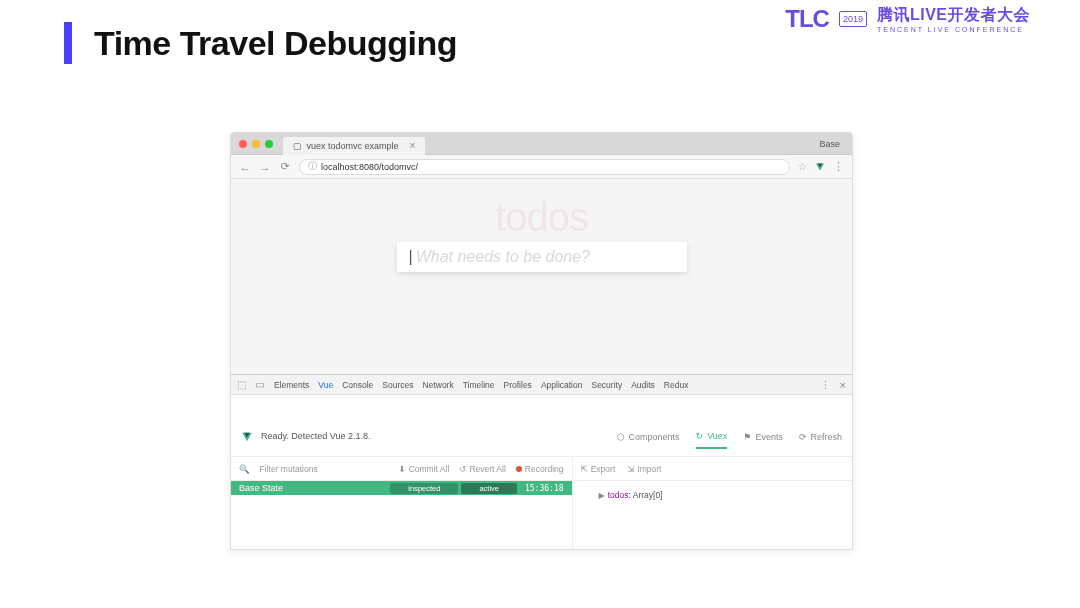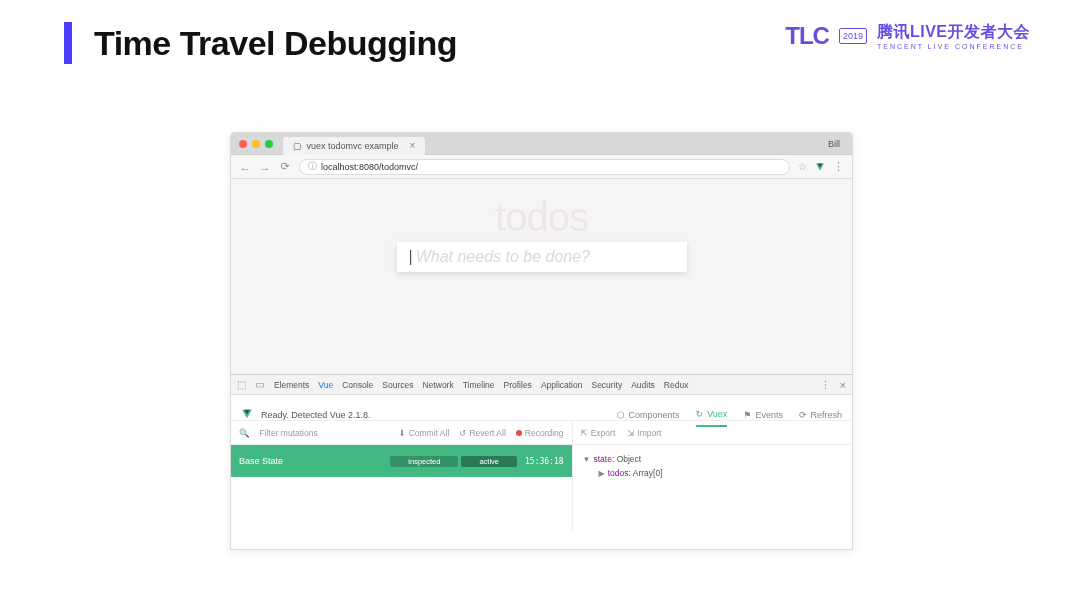--- a/index.html
+++ b/index.html
@@ -2,21 +2,21 @@
 <html><head>
 <meta charset="utf-8">
 <style>
 * { margin: 0; padding: 0; box-sizing: border-box; font-family: -apple-system, BlinkMacSystemFont, "Segoe UI", Helvetica, Arial, sans-serif; }
 body { width: 1080px; height: 608px; background: #fff; position: relative; overflow: hidden; }
 
 
 .slide-header { position: absolute; top: 22px; left: 64px; right: 40px; display: flex; align-items: center; }
 .accent-bar { width: 8px; height: 42px; background: #4a3fff; margin-right: 22px; }
 .slide-title { font-size: 34px; font-weight: 700; color: #111; letter-spacing: -0.5px; }
-.tlc-logo { position: absolute; top: 22px; right: 50px; display: flex; align-items: center; gap: 10px; }
+.tlc-logo { position: absolute; top: 5px; right: 50px; display: flex; align-items: center; gap: 10px; }
 .tlc-text { font-weight: 800; font-size: 24px; color: #6a4de0; letter-spacing: -1px; }
 .tlc-year { font-size: 9px; color: #6a4de0; border: 1px solid #6a4de0; padding: 2px 3px; border-radius: 2px; }
 .tlc-cn { font-size: 16px; font-weight: 700; color: #6a4de0; letter-spacing: 0.5px; }
 .tlc-en { font-size: 7px; color: #6a4de0; letter-spacing: 2px; }
 
 
 .browser { position: absolute; top: 132px; left: 230px; width: 623px; height: 418px; border: 1px solid #ddd; border-radius: 4px 4px 0 0; background: #fff; box-shadow: 0 2px 8px rgba(0,0,0,0.08); overflow: hidden; }
 
 
 .tab-bar { height: 22px; background: #d8d8d8; display: flex; align-items: center; padding: 0 8px; border-bottom: 1px solid #ccc; }
@@ -49,40 +49,40 @@
 
 
 .devtools { border-top: 1px solid #ccc; }
 .dt-tabs { height: 20px; background: #f3f3f3; border-bottom: 1px solid #ddd; display: flex; align-items: center; padding: 0 6px; gap: 9px; font-size: 8.5px; color: #555; }
 .dt-icon { color: #888; font-size: 10px; }
 .dt-tab.active { color: #1a73e8; }
 .dt-tabs .spacer { flex: 1; }
 .dt-close { color: #888; font-size: 11px; }
 
 
-.vdt-header { height: 26px; background: #fff; border-bottom: 1px solid #eee; display: flex; align-items: flex-end; padding: 0 10px; gap: 8px; font-size: 9px; color: #555; }
+.vdt-header { height: 26px; background: #fff; border-bottom: 1px solid #eee; display: flex; align-items: flex-start; padding: 0 10px; gap: 8px; font-size: 9px; color: #555; margin-top: 36px; }
 .vue-logo { width: 12px; height: 12px; }
 .vdt-header .spacer { flex: 1; }
 .vdt-nav { display: flex; gap: 16px; align-items: center; font-size: 9px; }
 .vdt-nav-item { display: flex; align-items: center; gap: 4px; color: #888; padding-bottom: 6px; margin-bottom: -7px; }
 .vdt-nav-item.active { color: #42b983; border-bottom: 2px solid #42b983; }
 .vdt-refresh { color: #888; }
 
 
 .vuex-bar { height: 24px; display: flex; border-bottom: 1px solid #eee; }
 .vuex-left { width: 55%; display: flex; align-items: center; padding: 0 8px; gap: 10px; font-size: 8.5px; color: #999; border-right: 1px solid #eee; }
 .vuex-left .spacer { flex: 1; }
 .vuex-action { display: flex; align-items: center; gap: 3px; }
 .rec-dot { width: 6px; height: 6px; background: #e74c3c; border-radius: 50%; }
 .vuex-right { flex: 1; display: flex; align-items: center; padding: 0 8px; gap: 12px; font-size: 8.5px; color: #999; }
 
 
 .vuex-panels { display: flex; height: 86px; }
 .vuex-mutations { width: 55%; border-right: 1px solid #eee; }
-.base-state { height: 32px; background: #42b983; color: #fff; display: flex; align-items: center; padding: 0 8px; font-size: 9px; }
+.base-state { height: 14px; background: #42b983; color: #fff; display: flex; align-items: center; padding: 0 8px; font-size: 9px; }
 .base-state .spacer { flex: 1; }
 .badge { font-size: 7.5px; padding: 1px 18px; border-radius: 2px; margin-left: 3px; }
 .badge.inspected { background: #349268; }
 .badge.active { background: #2a7a56; }
 .timestamp { font-size: 8px; margin-left: 8px; font-family: monospace; }
 .vuex-state { flex: 1; padding: 8px 10px; font-size: 8.5px; font-family: Menlo, monospace; color: #555; line-height: 1.6; }
 .state-key { color: #881391; }
 .state-val { color: #555; }
 .arrow { color: #888; font-size: 8px; margin-right: 3px; }
 .indent { margin-left: 16px; }
@@ -111,21 +111,21 @@
       <div class="light red"></div>
       <div class="light yellow"></div>
       <div class="light green"></div>
     </div>
     <div class="tab">
       <span>▢</span>
       <span>vuex todomvc example</span>
       <span class="tab-close">×</span>
     </div>
     <div class="spacer"></div>
-    <span class="tab-user">Bill</span>
+    <span class="tab-user">Base</span>
   </div>
 
   <div class="url-bar">
     <span class="nav-btn">←</span>
     <span class="nav-btn">→</span>
     <span class="nav-btn">⟳</span>
     <div class="url-input">
       <span class="url-icon">ⓘ</span>
       <span>localhost:8080/todomvc/</span>
     </div>
@@ -228,19 +228,18 @@
       <div class="vuex-mutations">
         <div class="base-state">
           <span>Base State</span>
           <div class="spacer"></div>
           <span class="badge inspected">inspected</span>
           <span class="badge active">active</span>
           <span class="timestamp">15:36:18</span>
         </div>
       </div>
       <div class="vuex-state">
-        <div><span class="arrow">▼</span><span class="state-key">state:</span> <span class="state-val">Object</span></div>
         <div class="indent"><span class="arrow">▶</span><span class="state-key">todos:</span> <span class="state-val">Array[0]</span></div>
       </div>
     </div>
 
   </div>
 </div>
 
 </body></html>

